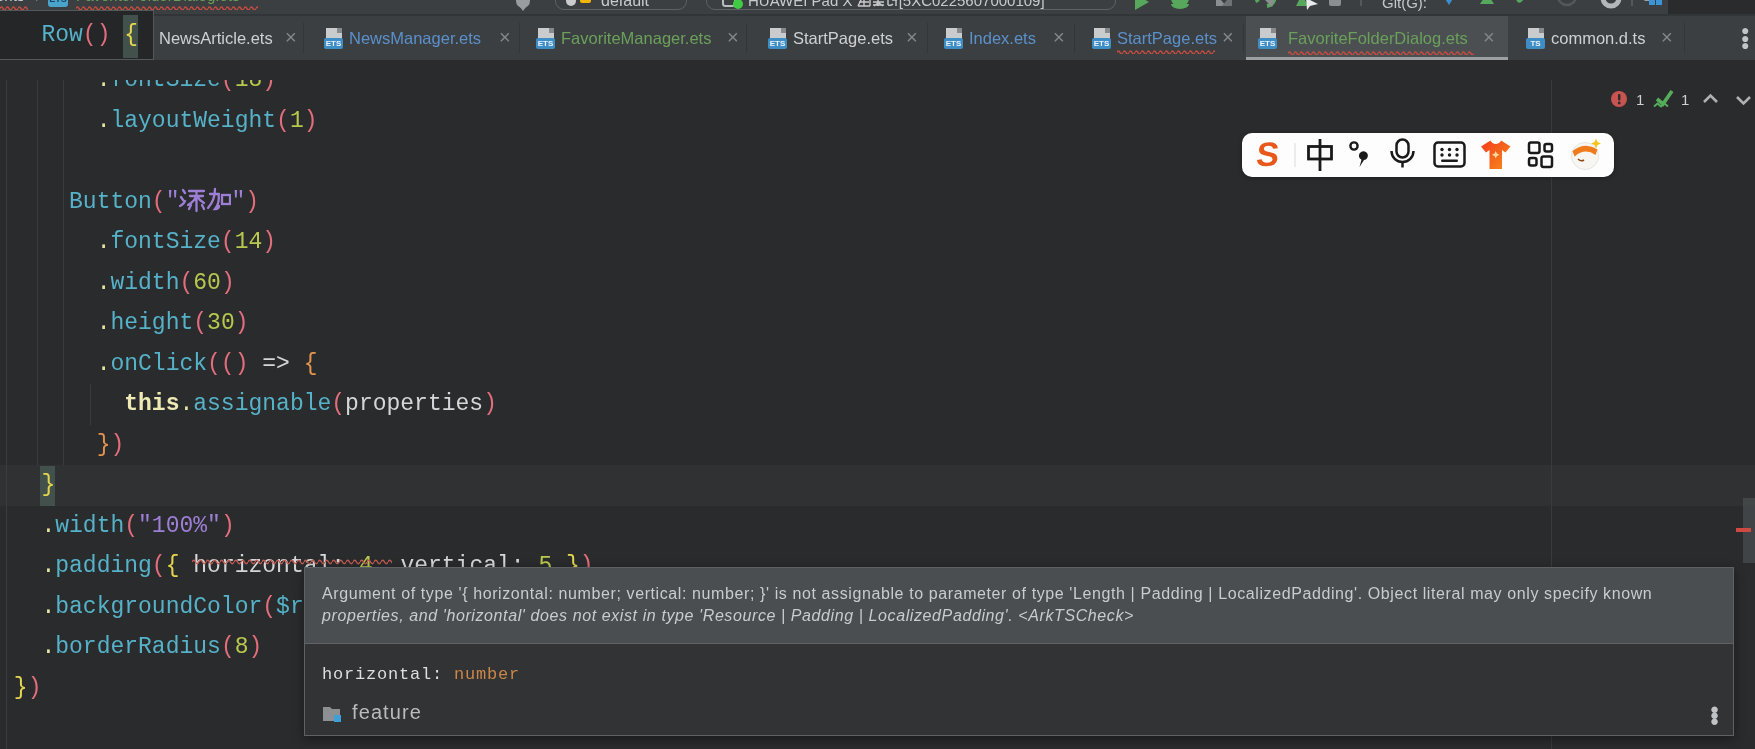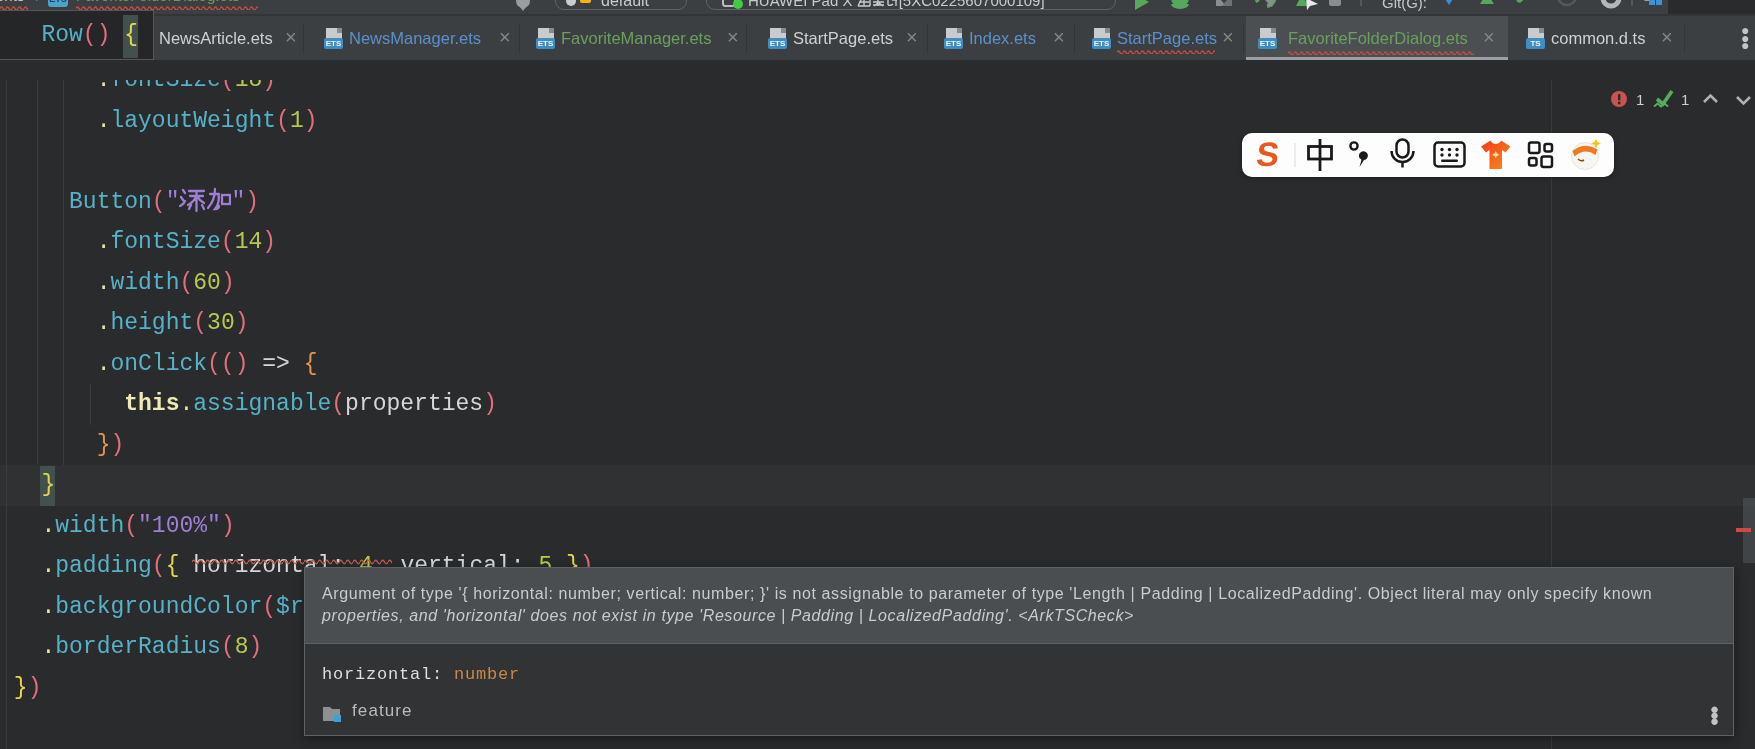--- a/index.html
+++ b/index.html
@@ -52,21 +52,21 @@
 
 
 #tooltip { position:absolute; left:304px; top:567px; width:1430px; height:169px; z-index:4;
   border:1px solid #5f6264; background:#313335; box-shadow:0 3px 10px rgba(0,0,0,.4); }
 #ttupper { position:absolute; left:0; top:0; width:100%; height:76px; background:#4a4e50;
   border-bottom:1px solid #5f6264; color:#c9cbcd; font-size:16px; letter-spacing:0.6px; }
 #ttupper div { position:absolute; left:17px; white-space:pre; }
 #ttmono { position:absolute; left:17px; top:97px; font-family:"Liberation Mono", monospace; font-size:17px;
   color:#dcdee0; white-space:pre; letter-spacing:0.8px; }
 #ttmono b { color:#cc8647; font-weight:normal; }
-#ttfeature { position:absolute; left:47px; top:133px; font-size:17px; letter-spacing:1.1px; color:#b9bcbe; }
+#ttfeature { position:absolute; left:47px; top:133px; font-size:20px; letter-spacing:1.1px; color:#b9bcbe; }
 #ttfolder { position:absolute; left:17px; top:136px; width:22px; height:18px; }
 #ttkebab { position:absolute; right:14px; top:138px; color:#c0c3c5; font-size:15px; letter-spacing:0; line-height:6px; }
 
 .sq { position:absolute; z-index:3; }
 </style>
 </head>
 <body>
 <div id="root">
 
 <div id="editor">

